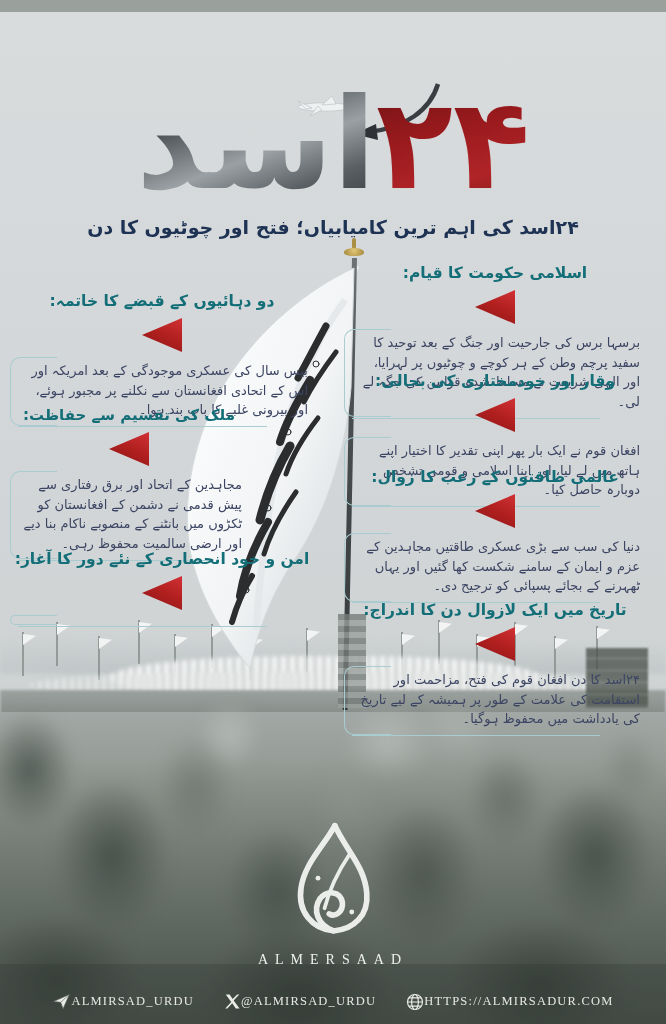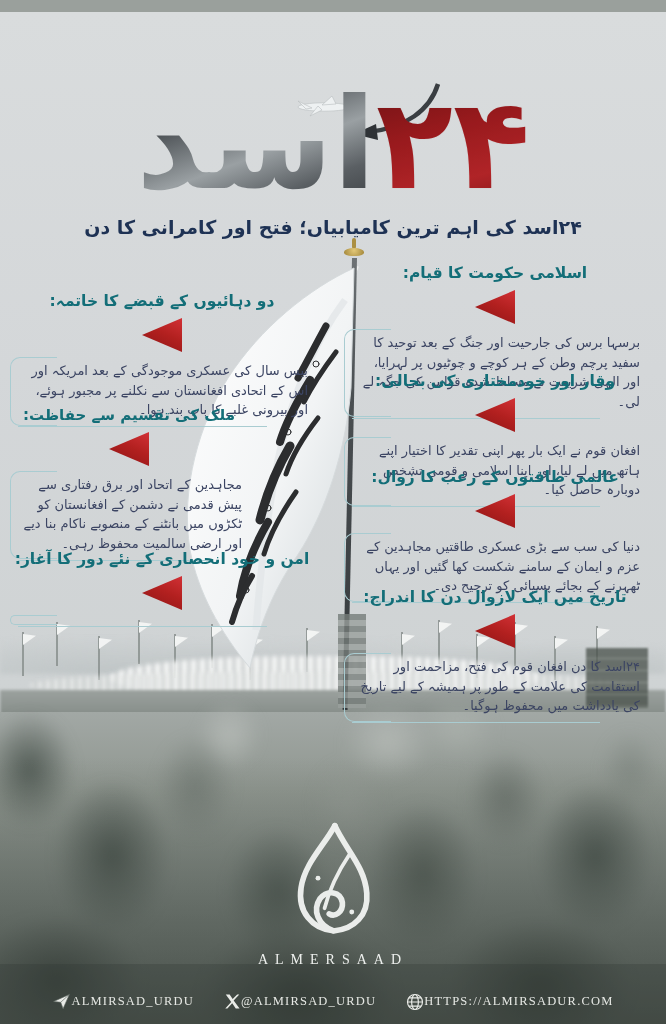--- a/index.html
+++ b/index.html
@@ -170,21 +170,21 @@
       <path d="M30 13 L40 4 L44 12 Z"></path>
       <path d="M56 12 L62 14 L56 17 Z"></path>
     </g>
   </svg>
   <svg class="swoosh" width="100" height="62" viewBox="0 0 100 62">
     <path d="M92 4 C 84 30, 60 48, 22 52" stroke="#3a3e42" stroke-width="4.5" fill="none"></path>
     <path d="M30 44 L8 54 L32 60 Z" fill="#2e3236"></path>
   </svg>
   <div class="title-wrap">
     <div class="title-main"><span class="t-num">۲۴</span><span class="t-word">اسد</span></div>
-    <div class="subtitle">۲۴اسد کی اہم ترین کامیابیاں؛ فتح اور کامرانی کا دن</div>
+    <div class="subtitle">۲۴اسد کی اہم ترین کامیابیاں؛ فتح اور چوٹیوں کا دن</div>
   </div>
 
   <section class="block col-right" style="top:252px">
     <div class="block-head">
         <h3 class="block-title">اسلامی حکومت کا قیام:</h3>
         <span class="arrow"></span>
       </div>
     <div class="block-body-wrap">
         <span class="bracket"></span>
       <p class="block-body">برسہا برس کی جارحیت اور جنگ کے بعد توحید کا سفید پرچم وطن کے ہر کوچے و چوٹیوں پر لہرایا، اور الہی شریعت نے مسلط شدہ قوانین کی جگہ لے لی۔</p>
@@ -203,21 +203,21 @@
   <section class="block col-right" style="top:456px">
     <div class="block-head">
         <h3 class="block-title">عالمی طاقتوں کے رعب کا زوال:</h3>
         <span class="arrow"></span>
       </div>
     <div class="block-body-wrap">
         <span class="bracket"></span>
       <p class="block-body">دنیا کی سب سے بڑی عسکری طاقتیں مجاہدین کے عزم و ایمان کے سامنے شکست کھا گئیں اور یہاں ٹھہرنے کے بجائے پسپائی کو ترجیح دی۔</p>
       </div>
   </section>
-  <section class="block col-right" style="top:576px">
+  <section class="block col-right" style="top:589px">
     <div class="block-head">
         <h3 class="block-title">تاریخ میں ایک لازوال دن کا اندراج:</h3>
         <span class="arrow"></span>
       </div>
     <div class="block-body-wrap">
         <span class="bracket"></span>
       <p class="block-body">۲۴اسد کا دن افغان قوم کی فتح، مزاحمت اور استقامت کی علامت کے طور پر ہمیشہ کے لیے تاریخ کی یادداشت میں محفوظ ہوگیا۔</p>
       </div>
   </section>
 

